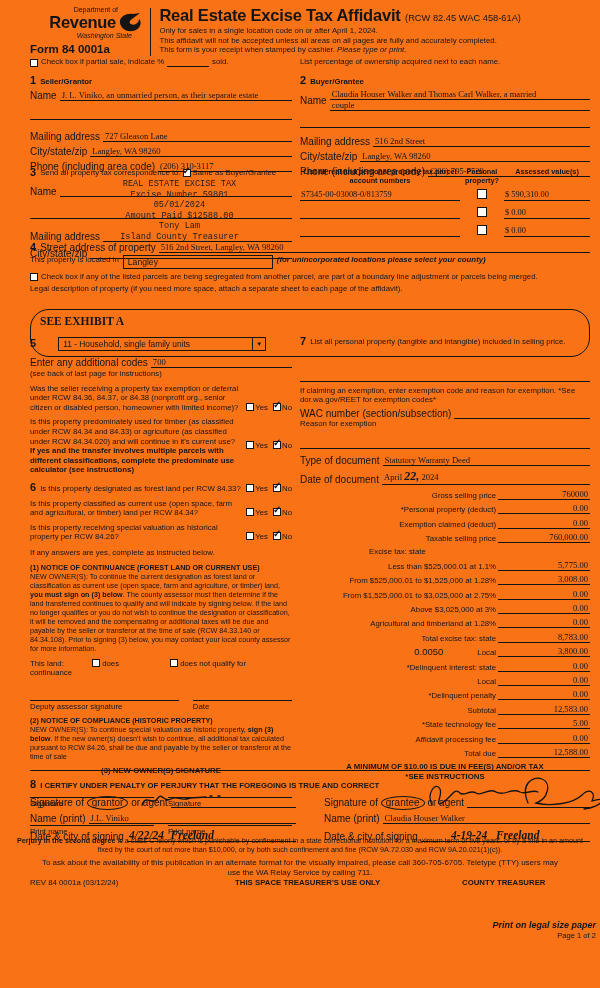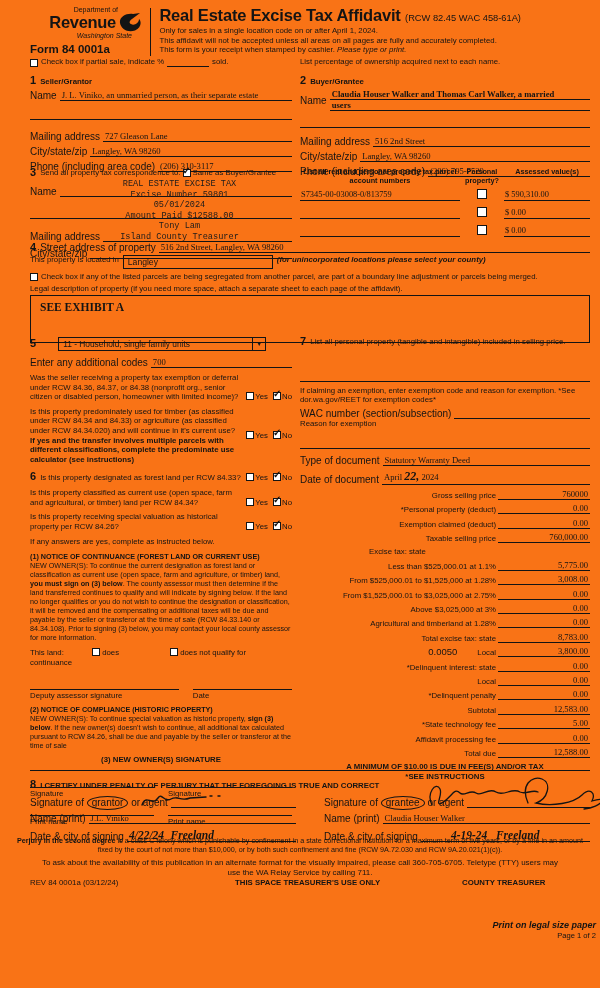--- a/index.html
+++ b/index.html
@@ -5,21 +5,21 @@
   * { margin:0; padding:0; box-sizing:border-box; }
   html,body { background:#888; }
   .page {
     position:relative; width:600px; height:988px; background:#f97316;
     font-family:"Liberation Sans", sans-serif; color:#141414; overflow:hidden;
     margin:0 auto;
   }
   .abs { position:absolute; }
   .b { font-weight:bold; }
   .i { font-style:italic; }
-  .serif { font-family:"Liberation Serif", serif;font-weight:bold; }
+  .serif { font-family:"Liberation Serif", serif; }
   .mono { font-family:"Liberation Mono", monospace; }
   .hand { font-family:cursive, "Liberation Serif", serif; font-style:italic; font-weight:bold; }
 
   
   .t7 { font-size:7.2px; line-height:9px; }
   .t8 { font-size:7.8px; line-height:9.6px; }
 
   .secnum { font-size:11px; font-weight:bold; margin-right:4px; }
 
   
@@ -72,21 +72,21 @@
   .yn .cb { margin:0 1px 0 5px; }
   .q { display:flex; margin-top:5px; }
   .q .qtext { flex:1; }
   .q .yn { align-self:flex-end; }
 
   
   .mrow { display:flex; align-items:flex-end; margin-top:3.4px; }
   .mlabel { flex:1; text-align:right; font-size:7.8px; white-space:nowrap; padding-right:2px; }
   .mval { width:92px; border-bottom:1px solid #141414; text-align:right;
           font-family:"Liberation Serif",serif; font-size:8.6px; padding:0 2px; min-height:10px; }
-  .rate { font-size:9.5px; font-family:"Liberation Sans",sans-serif; margin-right:20px; }
+  .rate { font-size:9.5px; font-family:"Liberation Sans",sans-serif; margin-right:34px; }
 
   
   .sigpair { display:grid; grid-template-columns:1fr 1fr; column-gap:14px; }
   .sigcell .line { border-bottom:1px solid #141414; height:11px; }
   .sigcell .cap { font-size:7.8px; margin-top:1px; }
 
   .circled { border:1.1px solid #141414; border-radius:50%; padding:0 4px 1px 4px;margin-top:31px; }
 
   .hr { border-bottom:1px solid #141414; }
 
@@ -156,21 +156,21 @@
         <span class="fval">(206) 310-3117</span>
       </div>
     </div>
 
     <div>
       <div><span class="secnum">2</span><span class="t8 b">Buyer/Grantee</span></div>
       <div style="display:flex;align-items:center;margin-top:1px;">
         <span class="lbl">Name</span>
         <span style="flex:1;">
           <span class="serif" style="display:block;font-size:8.6px;border-bottom:1px solid #141414;padding:0 2px;">Claudia Houser Walker and Thomas Carl Walker, a married</span>
-          <span class="serif" style="display:block;font-size:8.6px;border-bottom:1px solid #141414;padding:0 2px;">users</span>
+          <span class="serif" style="display:block;font-size:8.6px;border-bottom:1px solid #141414;padding:0 2px;">couple</span>
         </span>
       </div>
       <div class="blankline" style="margin-top:7px;"></div>
       <div class="frow" style="margin-top:8px;">
         <span class="lbl">Mailing address</span>
         <span class="fval">516 2nd Street</span>
       </div>
       <div class="frow" style="margin-top:4px;">
         <span class="lbl">City/state/zip</span>
         <span class="fval">Langley, WA 98260</span>
@@ -263,39 +263,40 @@
     <div style="display:flex;align-items:flex-start;margin-top:2px;">
       <span class="t8">This property is located in</span>
       <span style="width:150px;border:1.2px solid #141414;font-size:8.6px;padding:1px 4px;margin:0 4px;">Langley</span>
       <span class="t8 b i">(for unincorporated locations please select your county)</span>
     </div>
     <div class="t8" style="display:flex;align-items:center;margin-top:3px;">
       <span class="cb"></span>
       <span style="margin-left:3px;">Check box if any of the listed parcels are being segregated from another parcel, are part of a boundary line adjustment or parcels being merged.</span>
     </div>
     <div class="t8" style="margin-top:2px;">Legal description of property (if you need more space, attach a separate sheet to each page of the affidavit).</div>
-    <div class="legalbox" style="margin-top:2px;">
+    <div class="legalbox" style="margin-top:16px;border-radius:19px;">
       <span>SEE EXHIBIT A</span>
     </div>
   </div>
 
   <div class="abs cols" style="top:337px;left:30px;">
 
     <div>
       <div style="display:flex;align-items:flex-start;">
         <span class="secnum" style="margin-right:22px;">5</span>
         <span class="combo">
           <span class="combo-text">11 - Household, single family units</span>
           <span class="combo-btn">▼</span>
         </span>
       </div>
       <div class="frow" style="margin-top:6px;">
         <span class="lbl">Enter any additional codes</span>
         <span class="fval">700</span>
       </div>
+      <div class="t8" style="margin-top:1px;">(see back of last page for instructions)</div>
 
       <div class="q t8">
         <span class="qtext">Was the seller receiving a property tax exemption or deferral under RCW 84.36, 84.37, or 84.38 (nonprofit org., senior citizen or disabled person, homeowner with limited income)?</span>
         <span class="yn"><span class="cb"></span><span>Yes</span><span class="cb checked"></span><span>No</span></span>
       </div>
 
       <div class="q t8">
         <span class="qtext"><span>Is this property predominately used for timber (as classified under RCW 84.34 and 84.33) or agriculture (as classified under RCW 84.34.020) and will continue in it's current use? </span><span class="b">If yes and the transfer involves multiple parcels with different classifications, complete the predominate use calculator (see instructions)</span></span>
         <span class="yn" style="align-self:center;"><span class="cb"></span><span>Yes</span><span class="cb checked"></span><span>No</span></span>
       </div>

